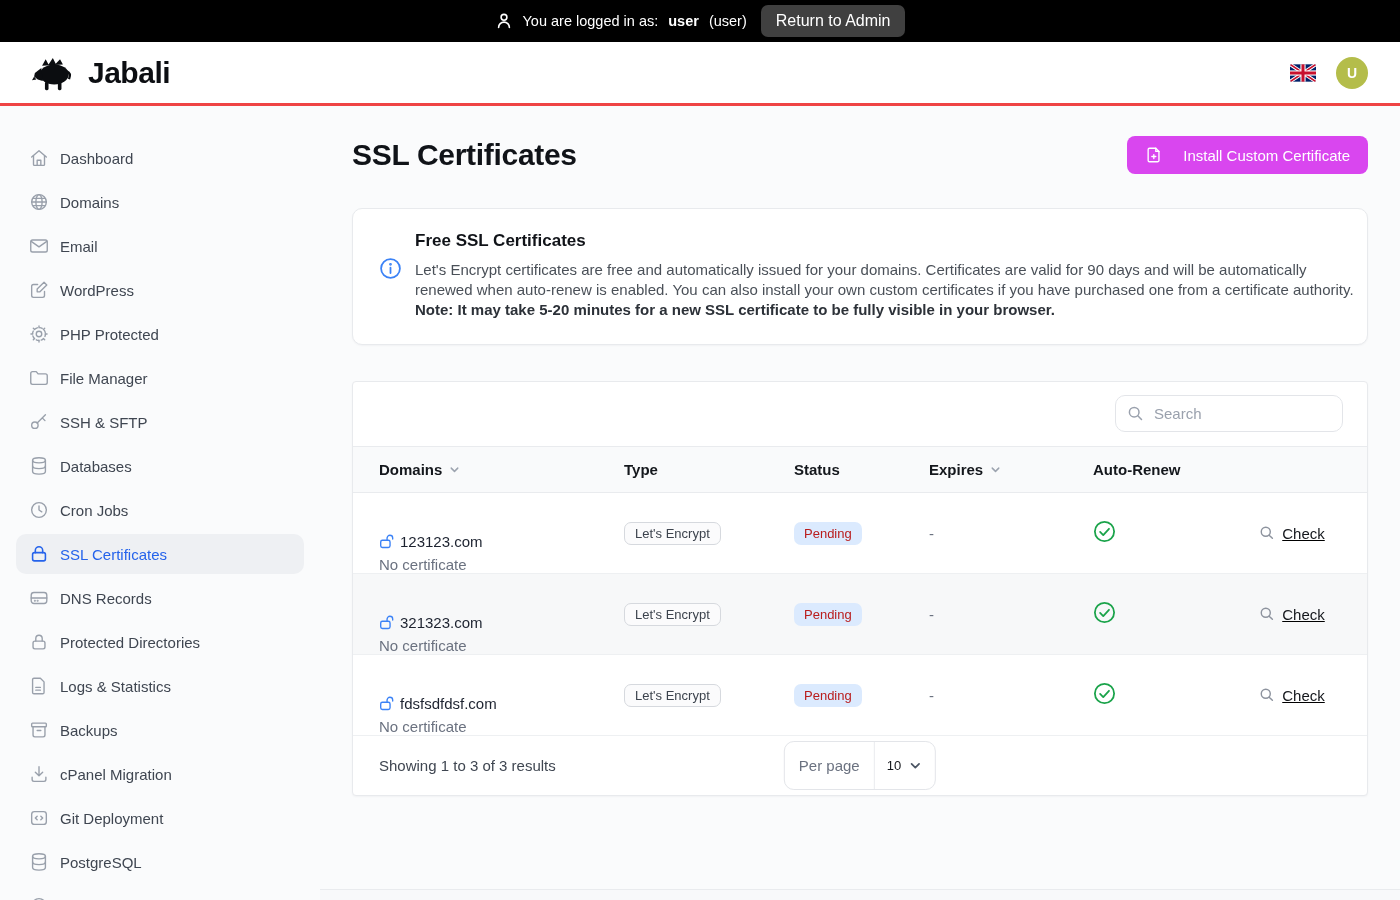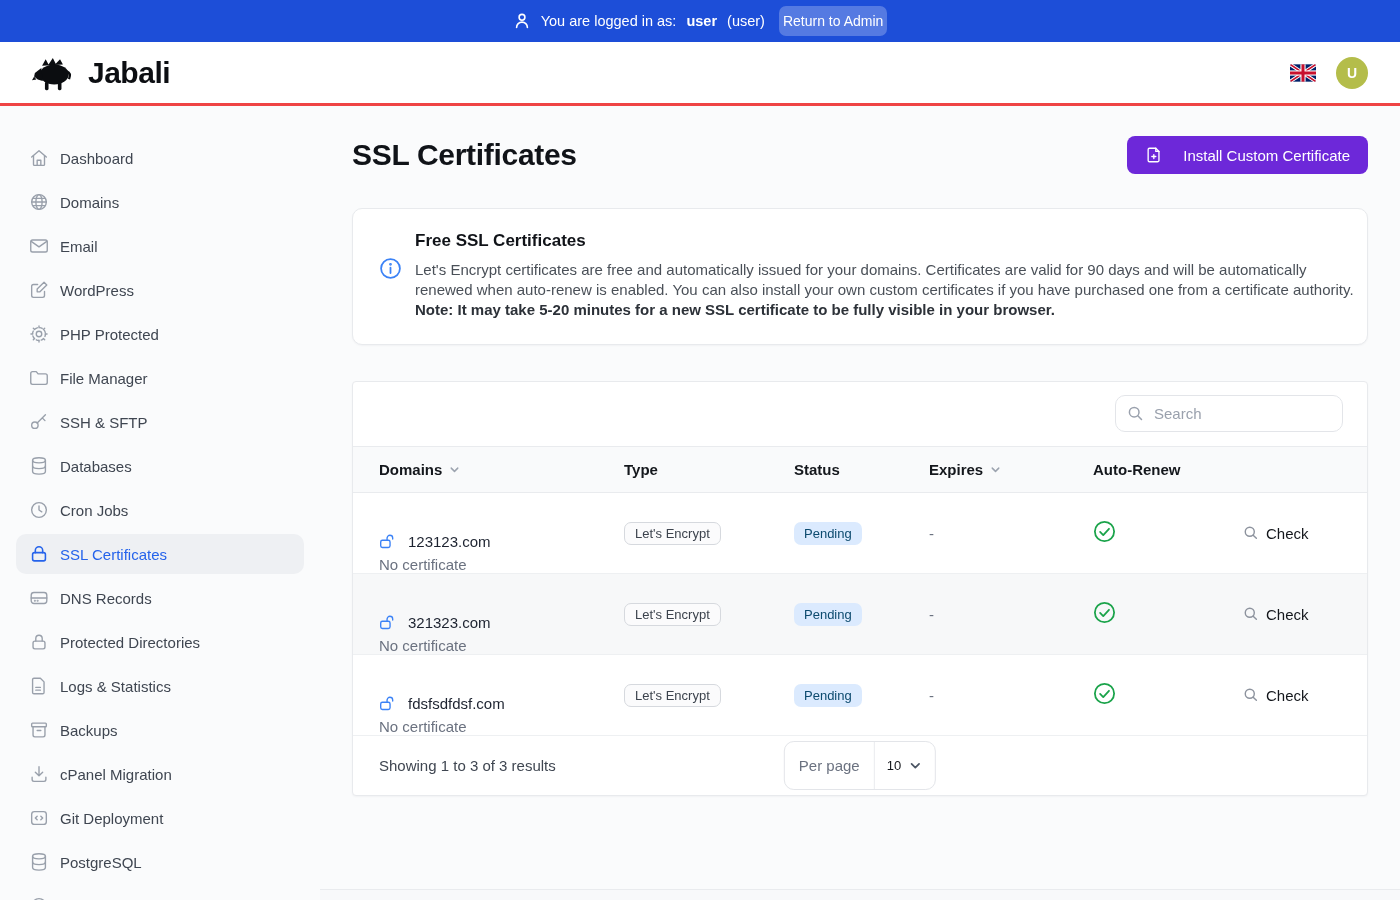--- a/index.html
+++ b/index.html
@@ -1,24 +1,24 @@
 <!DOCTYPE html>
 <html><head>
 <meta charset="utf-8">
 <style>
   * { margin:0; padding:0; box-sizing:border-box; }
   html,body { width:1400px; height:900px; }
   body { font-family:"Liberation Sans", sans-serif; background:#fafbfc; overflow:hidden; }
   .screen { width:1400px; height:900px; overflow:hidden; position:relative; display:flex; flex-direction:column; }
 
   
-  .topbar { height:42px; flex:0 0 42px; background:#1d4ed8; display:flex; align-items:center; justify-content:center; gap:14px; color:#fff; font-size:14.5px; }
+  .topbar { height:42px; flex:0 0 42px; background:#000000; display:flex; align-items:center; justify-content:center; gap:14px; color:#fff; font-size:14.5px; }
   .topbar .who { display:flex; align-items:center; gap:10px; }
   .topbar b { font-weight:700; }
-  .return-btn { background:rgba(255,255,255,0.25); color:#fff; border:none; border-radius:7px; padding:7px 4px; font-size:14px; font-family:inherit; cursor:pointer;text-align:center; }
+  .return-btn { background:rgba(255,255,255,0.25); color:#fff; border:none; border-radius:7px; padding:7px 15px; font-size:16px; font-family:inherit; cursor:pointer;text-align:center; }
 
   
   .header { height:64px; flex:0 0 64px; background:#fff; border-bottom:3px solid #ef4444; display:flex; align-items:center; justify-content:space-between; padding:0 32px; }
   .brand { display:flex; align-items:center; gap:10px; }
   .brand-name { font-size:30px; font-weight:800; color:#0c0e12; letter-spacing:-0.5px; }
   .header-right { display:flex; align-items:center; gap:20px; }
   .flag { width:26px; height:18px; border-radius:2px; overflow:hidden; display:block; }
   .avatar { width:32px; height:32px; border-radius:50%; background:#b4bd4a; color:#fff; font-weight:700; font-size:14px; display:flex; align-items:center; justify-content:center; cursor:pointer; }
 
   
@@ -27,21 +27,21 @@
   .nav-item { height:40px; display:flex; align-items:center; gap:10px; padding:0 12px; margin-bottom:4px; border-radius:10px; color:#3f4651; font-size:15px; cursor:pointer; }
   .nav-item svg { flex:0 0 22px; color:#99a0ab; }
   .nav-item.active { background:#eef0f3; color:#2563eb; font-weight:500; }
   .nav-item.active svg { color:#2563eb; }
 
   .main { flex:1; padding:0 32px; position:relative; min-width:0; }
 
   
   .title-row { margin-top:30px; display:flex; align-items:center; justify-content:space-between; }
   .page-title { font-size:30px; font-weight:800; color:#101318; letter-spacing:-0.3px; }
-  .install-btn { background:#6d28d9; color:#fff; border:none; border-radius:8px; height:38px; padding:0 18px; font-size:15px; font-family:inherit; display:flex; align-items:center; gap:20px; cursor:pointer; }
+  .install-btn { background:#d946ef; color:#fff; border:none; border-radius:8px; height:38px; padding:0 18px; font-size:15px; font-family:inherit; display:flex; align-items:center; gap:20px; cursor:pointer; }
 
   
   .info-card { margin-top:34px; background:#fff; border:1px solid #e8eaed; border-radius:10px; box-shadow:0 1px 2px rgba(16,24,40,0.04); padding:22px 12px 24px 62px; position:relative; }
   .info-icon { position:absolute; left:26px; top:48px; }
   .info-title { font-size:17px; font-weight:700; color:#101318; margin-bottom:9px; }
   .info-body { font-size:15px; line-height:20px; color:#4a5058; max-width:940px; }
   .info-body strong { color:#2c3138; }
 
   
   .table-card { margin-top:36px; background:#fff; border:1px solid #e8eaed; border-radius:4px; box-shadow:0 1px 2px rgba(16,24,40,0.04); overflow:hidden; }
@@ -49,26 +49,26 @@
   .search-box { position:relative; width:228px; }
   .search-box input { width:100%; height:37px; border:1px solid #e3e5e9; border-radius:10px; padding:0 12px 0 38px; font-size:15px; font-family:inherit; color:#374151; outline:none; background:#fff; }
   .search-box input::placeholder { color:#9aa1ad; }
   .search-box .mag { position:absolute; left:12px; top:10px; }
 
   .grid { display:grid; grid-template-columns:245px 170px 135px 164px 150px 1fr; align-items:center; padding:0 26px; }
   .thead { background:#f9fafb; border-top:1px solid #e9ebee; border-bottom:1px solid #e9ebee; height:47px; font-size:15px; font-weight:700; color:#14171c; }
   .th { display:flex; align-items:center; gap:6px; }
   .trow { height:81px; border-bottom:1px solid #eef0f2; }
   .trow.alt { background:#f7f8f9; }
-  .domain-cell .dline { display:flex; align-items:center; gap:12px; font-size:15px; color:#1d2330;margin-top:40px; }
+  .domain-cell .dline { display:flex; align-items:center; gap:4px; font-size:15px; color:#1d2330;margin-top:40px; }
   .domain-cell .sub { margin-top:6px; font-size:15px; color:#6b7280; }
   .pill-type { display:inline-block; font-size:13px; color:#3c434d; background:#fbfbfc; border:1px solid #d6d9de; border-radius:7px; padding:3px 10px; }
-  .pill-status { display:inline-block; font-size:13px; color:#0c4a6e; background:#dbeafe; border-radius:7px; padding:4px 10px; }
+  .pill-status { display:inline-block; font-size:13px; color:#b91c1c; background:#dbeafe; border-radius:7px; padding:4px 10px; }
   .dash { color:#6b7280; font-size:15px; }
-  .action-cell { display:flex; justify-content:flex-start; }
+  .action-cell { display:flex; justify-content:center;text-decoration:underline; }
   .check-link { display:flex; align-items:center; gap:7px; font-size:15px; color:#14171c; cursor:pointer; }
 
   .tfoot { position:relative; height:59px; display:flex; align-items:center; padding:0 26px; }
   .showing { font-size:15px; color:#3f4651; }
   .per-page { position:absolute; left:50%; transform:translateX(-50%); display:flex; align-items:stretch; border:1px solid #e3e5e9; border-radius:10px; overflow:hidden; height:49px; background:#fff; cursor:pointer; }
   .pp-label { display:flex; align-items:center; padding:0 14px; font-size:15px; color:#6b7280; border-right:1px solid #e9ebee; }
   .pp-value { display:flex; align-items:center; gap:7px; padding:0 12px; font-size:13px; color:#14171c; }
 
   
   .page-footer { margin:93px -32px 0 -32px; border-top:1px solid #e9ebee; background:#f8f9fa; height:80px; padding:21px 32px 0 32px; display:flex; justify-content:space-between; align-items:flex-start; }

